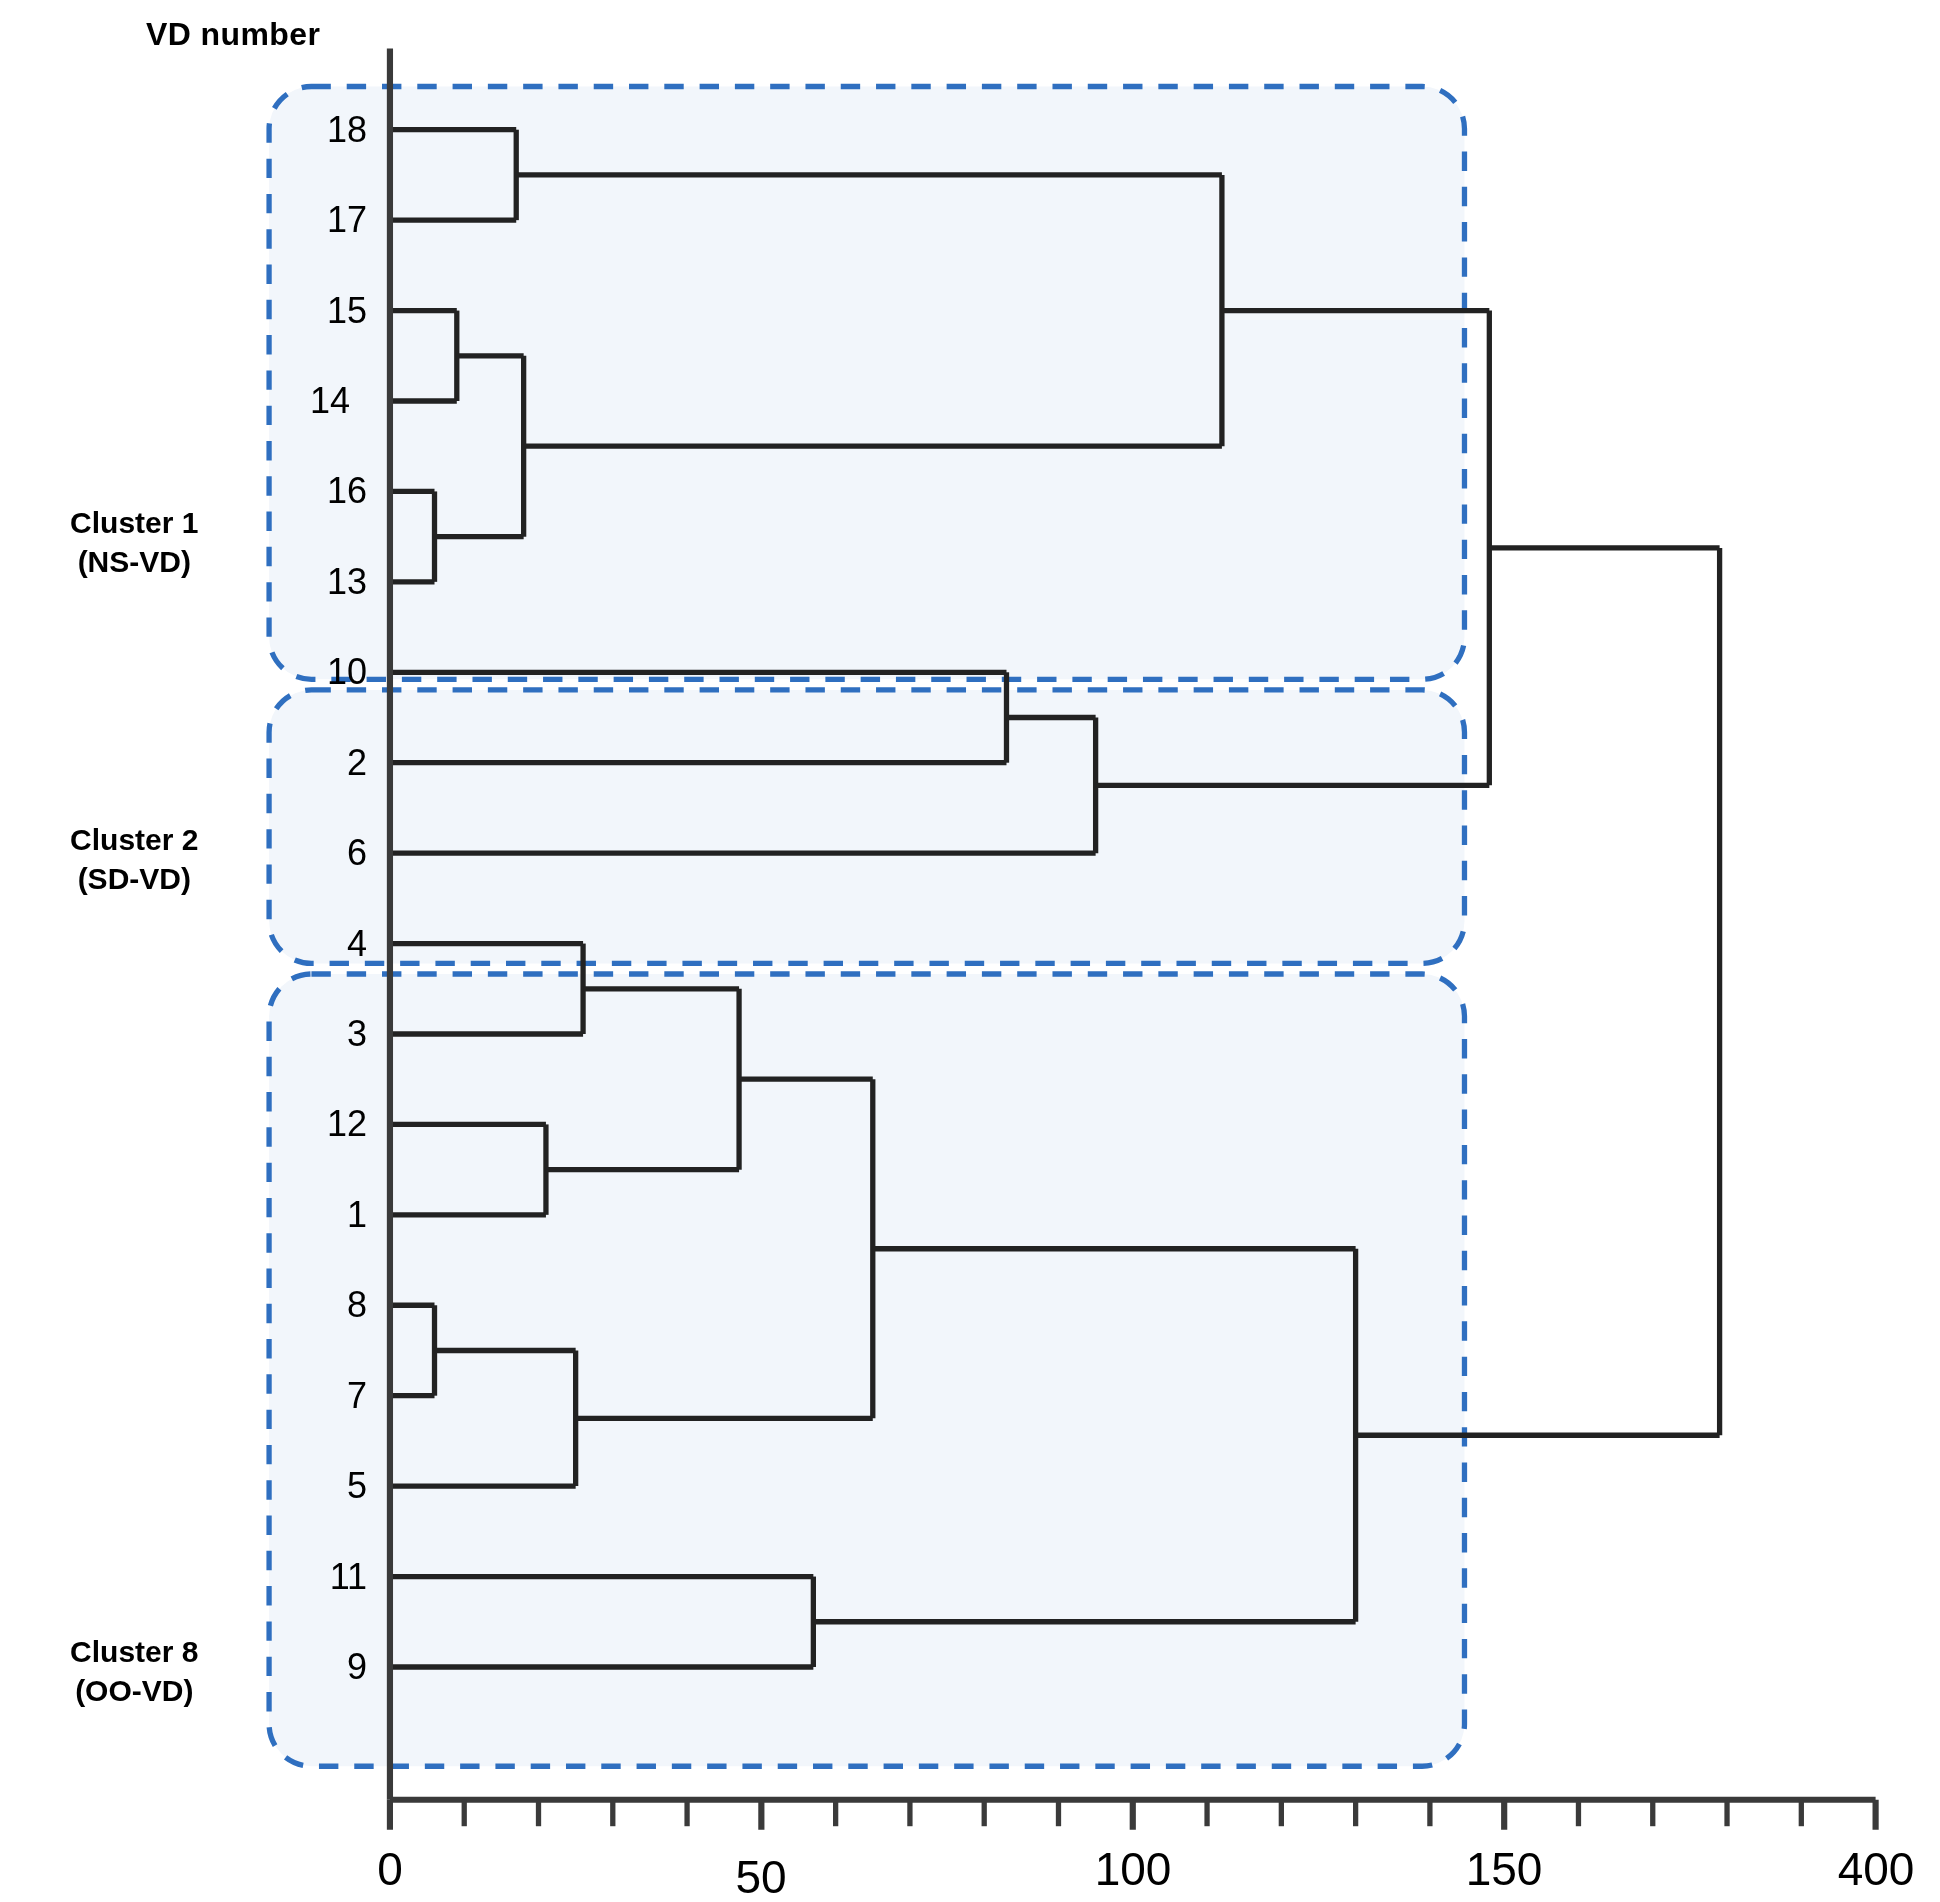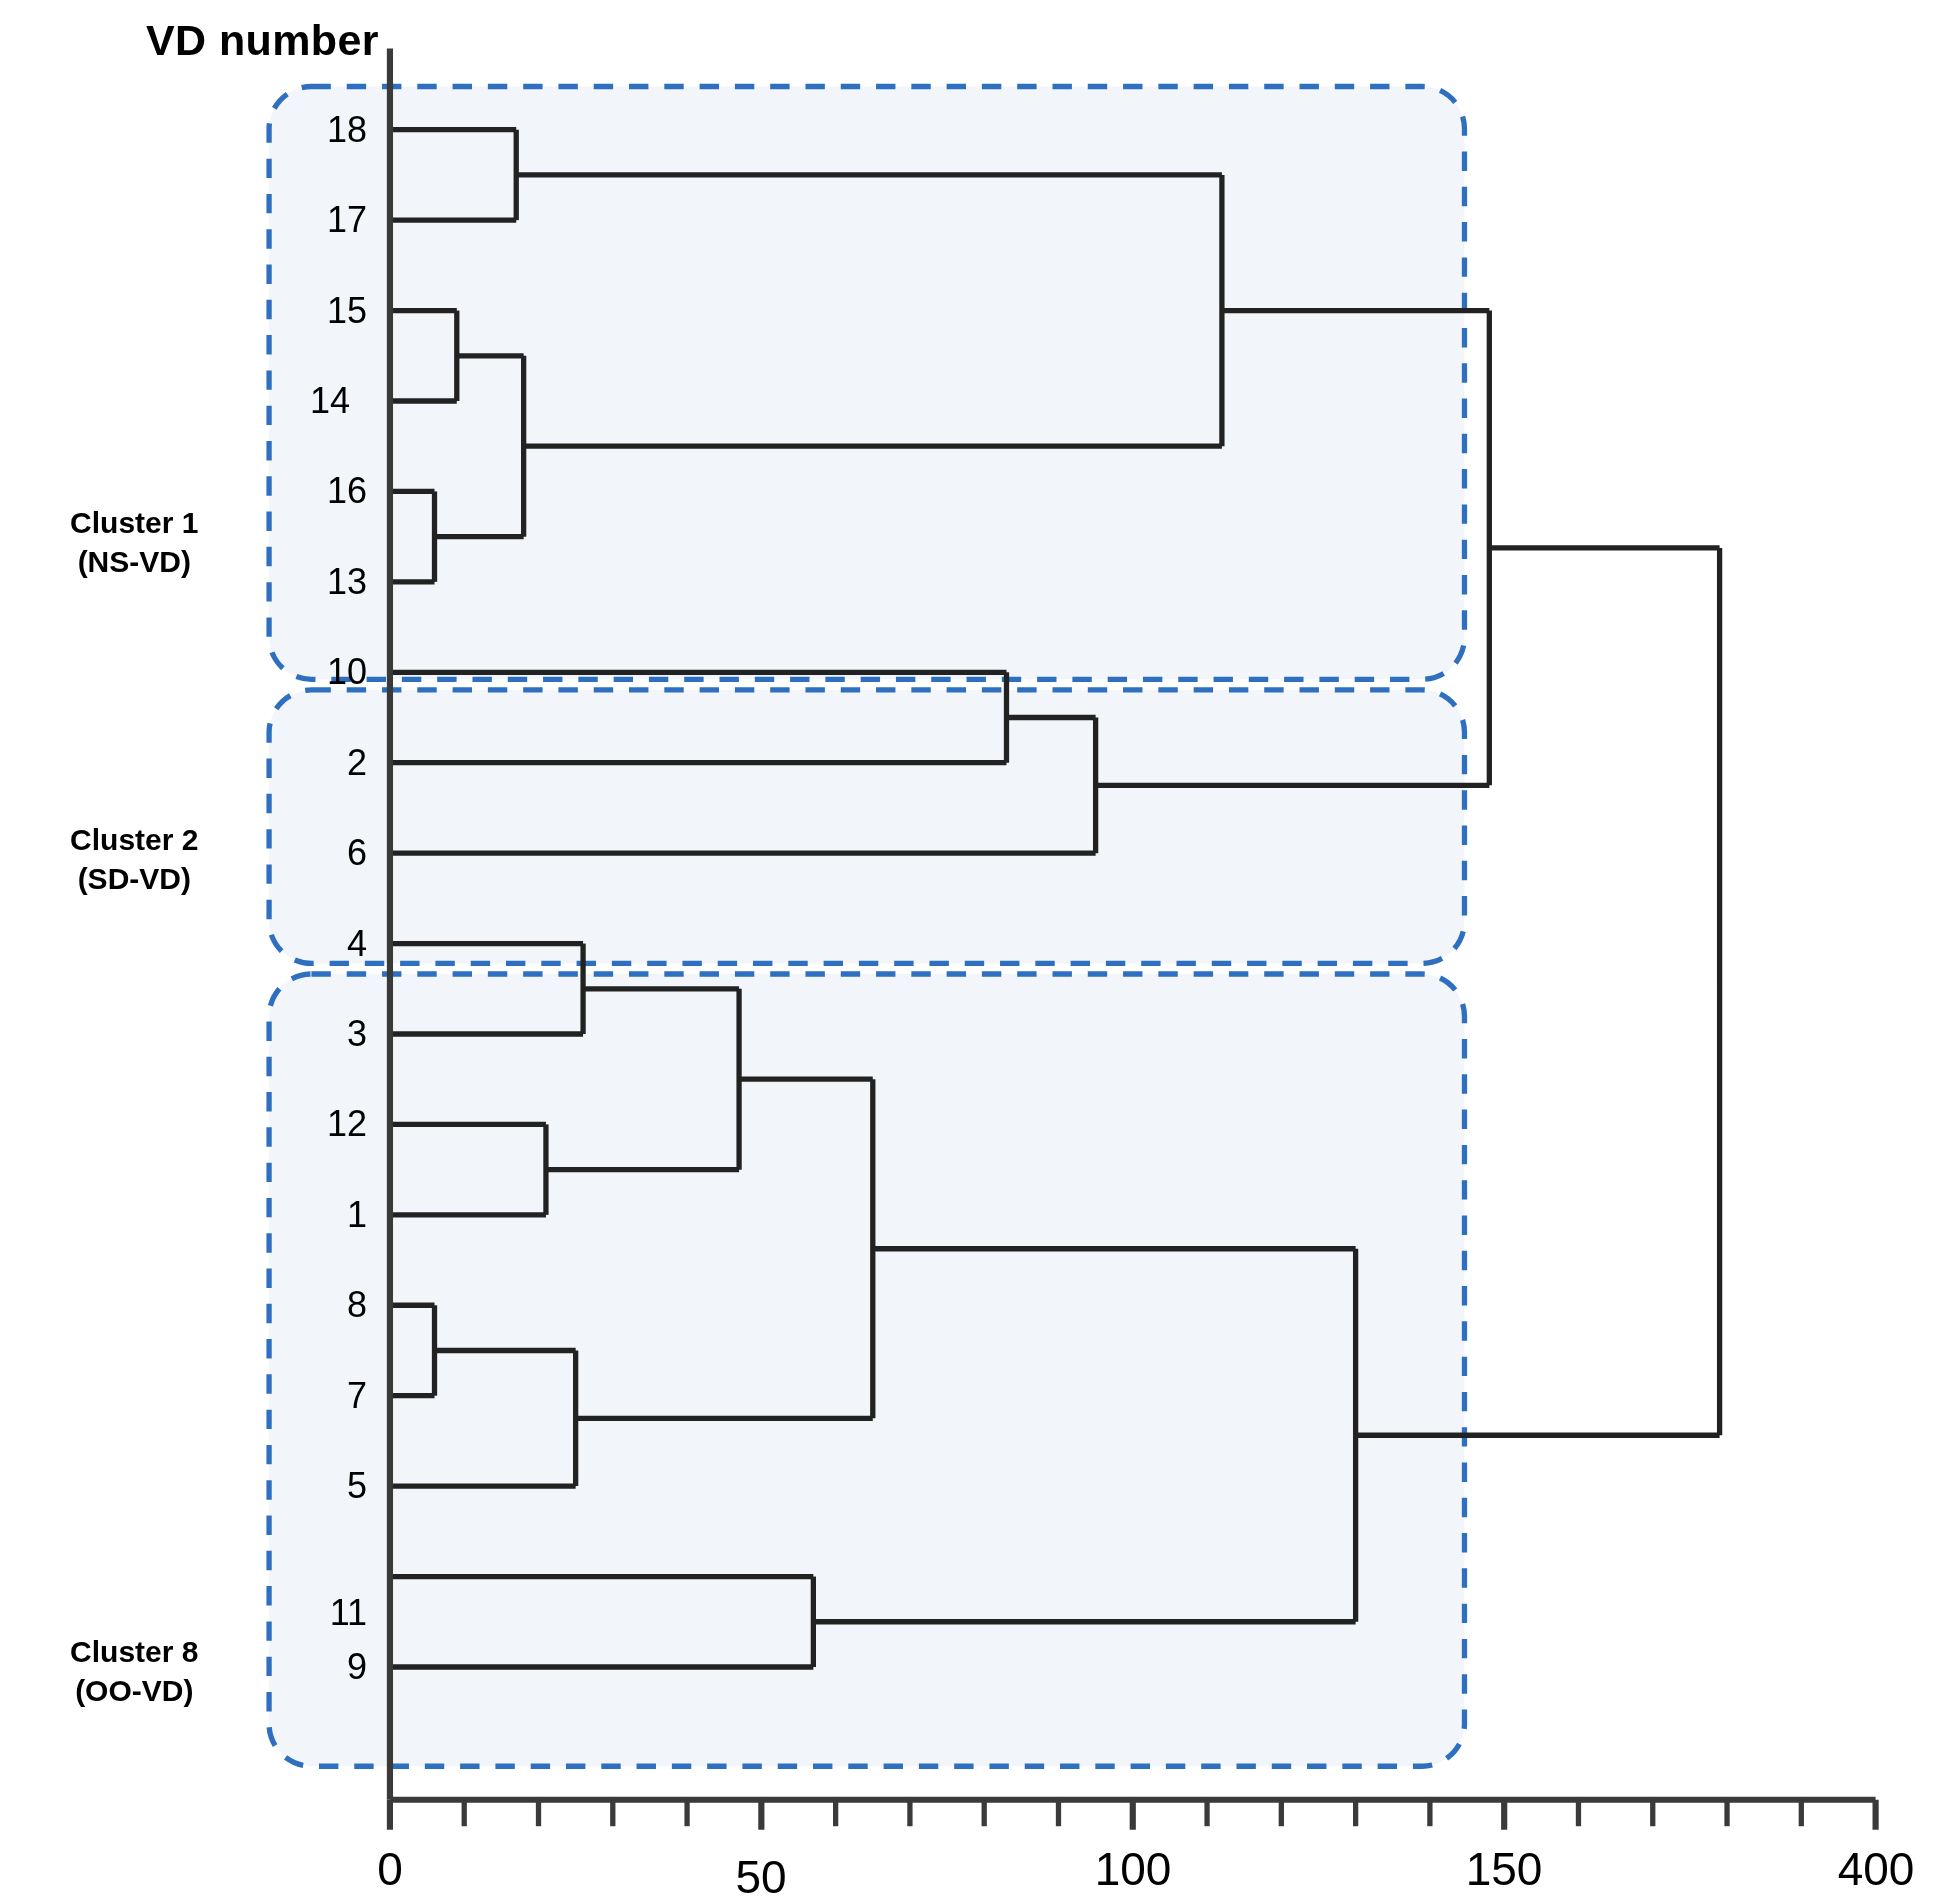--- a/index.html
+++ b/index.html
@@ -1,20 +1,20 @@
 <!DOCTYPE html>
 <html style="font-size:14px"><head>
 <meta charset="utf-8">
 <style>
   html,body{margin:0;padding:0;background:#ffffff;}
   body{width:1940px;height:1903px;position:relative;
        font-family:"Liberation Sans", sans-serif;color:#000;}
   #root{position:absolute;left:0;top:0;width:1940px;height:1903px;overflow:hidden;}
   #plot{position:absolute;left:0;top:0;}
-  .axis-title{position:absolute;font-weight:bold;font-size:43px;letter-spacing:0.4px;
+  .axis-title{position:absolute;font-weight:bold;font-size:32px;letter-spacing:0.4px;
               white-space:nowrap;}
   .cluster-label{position:absolute;font-weight:bold;font-size:30px;text-align:center;
                  line-height:1.30;white-space:nowrap;}
   .leaf-label{position:absolute;font-size:36px;text-align:right;white-space:nowrap;
               transform:translateY(-50%);}
   .tick-label{position:absolute;font-size:46px;text-align:center;white-space:nowrap;
               transform:translateX(-50%);}
 </style>
 </head>
 <body>
@@ -120,21 +120,21 @@
       <div class="leaf-label" style="left: 221px; width: 146px; top: 672px;">10</div>
       <div class="leaf-label" style="left: 221px; width: 146px; top: 763px;">2</div>
       <div class="leaf-label" style="left: 221px; width: 146px; top: 853px;">6</div>
       <div class="leaf-label" style="left: 221px; width: 146px; top: 944px;">4</div>
       <div class="leaf-label" style="left: 221px; width: 146px; top: 1034px;">3</div>
       <div class="leaf-label" style="left: 221px; width: 146px; top: 1124px;">12</div>
       <div class="leaf-label" style="left: 221px; width: 146px; top: 1215px;">1</div>
       <div class="leaf-label" style="left: 221px; width: 146px; top: 1305px;">8</div>
       <div class="leaf-label" style="left: 221px; width: 146px; top: 1396px;">7</div>
       <div class="leaf-label" style="left: 221px; width: 146px; top: 1486px;">5</div>
-      <div class="leaf-label" style="left: 221px; width: 146px; top: 1577px; margin-top: 36px;">11</div>
+      <div class="leaf-label" style="left: 221px; width: 146px; top: 1577px;">11</div>
       <div class="leaf-label" style="left: 221px; width: 146px; top: 1667px;">9</div>
     </div>
   <div id="cluster-labels">
       <div class="cluster-label" style="left: 8.8px; width: 251px; top: 503px;">
         <div>Cluster 1</div>
         <div>(NS-VD)</div>
       </div>
       <div class="cluster-label" style="left: 8.8px; width: 251px; top: 820px;">
         <div>Cluster 2</div>
         <div>(SD-VD)</div>

